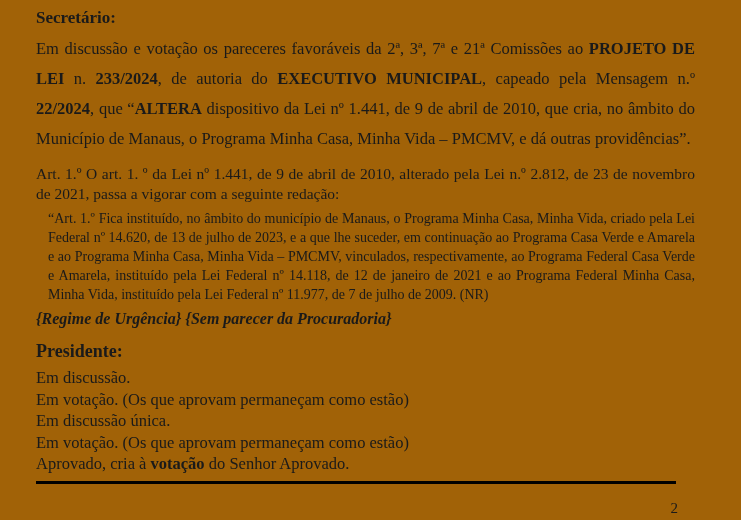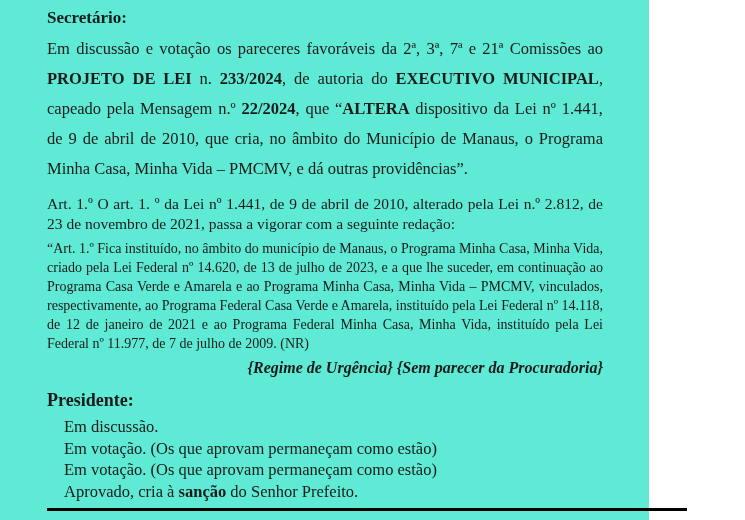--- a/index.html
+++ b/index.html
@@ -4,23 +4,23 @@
 <style>
   * { margin: 0; padding: 0; box-sizing: border-box; }
   html, body {
     width: 745px; height: 520px;
     background: #ffffff;
     overflow: hidden;
     font-family: "Liberation Serif", "DejaVu Serif", serif;
     color: #1a1a1a;
   }
   .page {
-    width: 649px; height: 520px;
-    background: #5eead4;
-    padding: 8px 46px 0 47px;
+    width: 741px; height: 520px;
+    background: #a16207;
+    padding: 8px 46px 0 36px;
   }
   .heading {
     font-weight: bold;
     font-size: 17px;
     line-height: 20px;
   }
   .para-main {
     margin-top: 6px;
     font-size: 16.5px;
     line-height: 30px;
@@ -30,40 +30,40 @@
     margin-top: 10px;
     font-size: 15.5px;
     line-height: 20px;
     text-align: justify;
   }
   .para-quote {
     margin-top: 5px;
     font-size: 14px;
     line-height: 19px;
     text-align: justify;
+    margin-left: 12px;
   }
   .urgency {
     margin-top: 6px;
     font-size: 16px;
     font-weight: bold;
     font-style: italic;
-    text-align: right;
+    text-align: left;
     line-height: 18px;
   }
   .heading-president {
     margin-top: 12px;
     font-weight: bold;
     font-size: 18px;
     line-height: 22px;
   }
   .session-lines {
     margin-top: 5px;
     font-size: 16.5px;
     line-height: 21.5px;
-    margin-left: 17px;
   }
   .divider {
     margin-top: 6px;
     width: 640px;
     border: none;
     border-top: 3px solid #000000;
   }
   .page-number {
     margin-top: 15px;
     text-align: right;
@@ -86,21 +86,22 @@
 
   <p class="para-quote">“Art. 1.º Fica instituído, no âmbito do município de Manaus, o Programa Minha Casa, Minha Vida, criado pela Lei Federal nº 14.620, de 13 de julho de 2023, e a que lhe suceder, em continuação ao Programa Casa Verde e Amarela e ao Programa Minha Casa, Minha Vida – PMCMV, vinculados, respectivamente, ao Programa Federal Casa Verde e Amarela, instituído pela Lei Federal nº 14.118, de 12 de janeiro de 2021 e ao Programa Federal Minha Casa, Minha Vida, instituído pela Lei Federal nº 11.977, de 7 de julho de 2009. (NR)</p>
 
   <div class="urgency">{Regime de Urgência} {Sem parecer da Procuradoria}</div>
 
   <div class="heading-president">Presidente:</div>
 
   <div class="session-lines">
     <div>Em discussão.</div>
     <div>Em votação. (Os que aprovam permaneçam como estão)</div>
+    <div>Em discussão única.</div>
     <div>Em votação. (Os que aprovam permaneçam como estão)</div>
-    <div><span>Aprovado, cria à </span><b>sanção</b><span> do Senhor Prefeito.</span></div>
+    <div><span>Aprovado, cria à </span><b>votação</b><span> do Senhor Aprovado.</span></div>
   </div>
 
   <hr class="divider">
 
   <div class="page-number">2</div>
 
 </div>
 
 </body></html>

